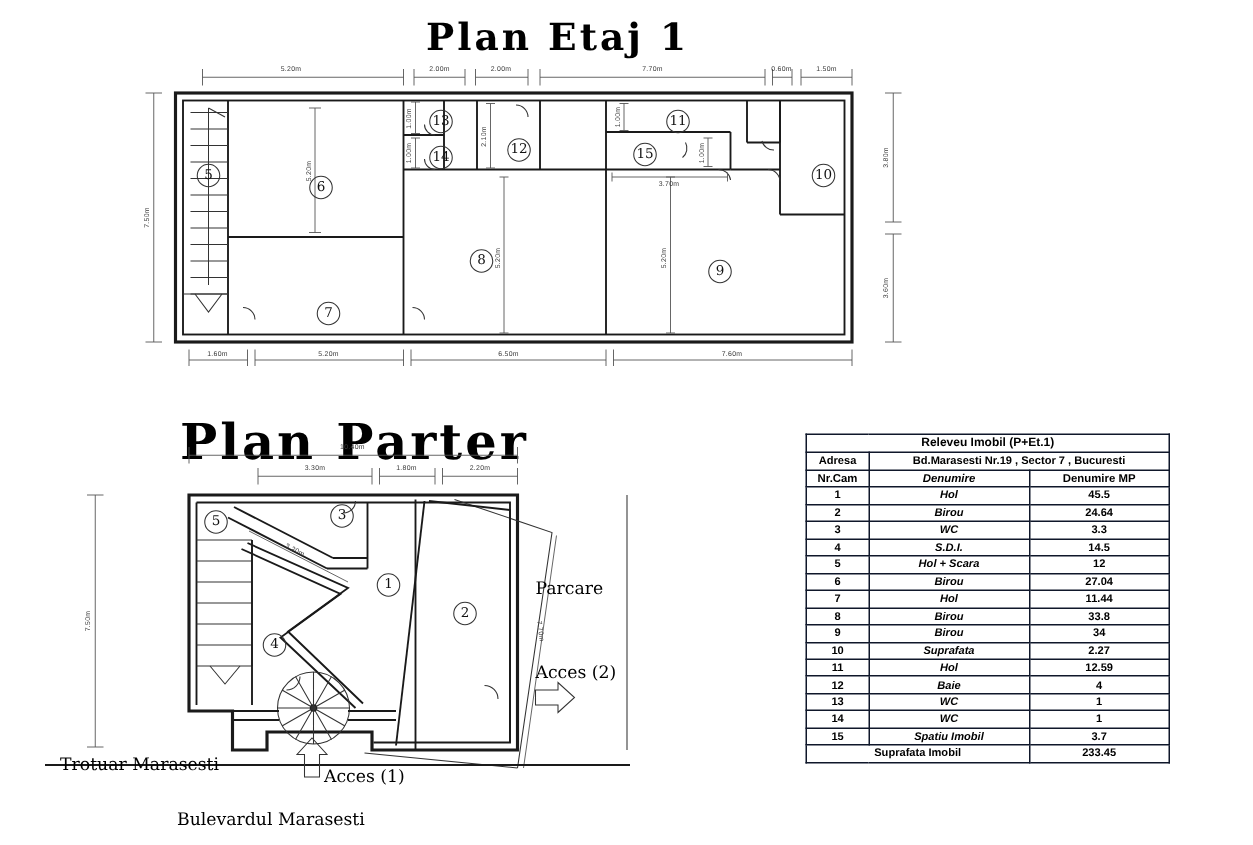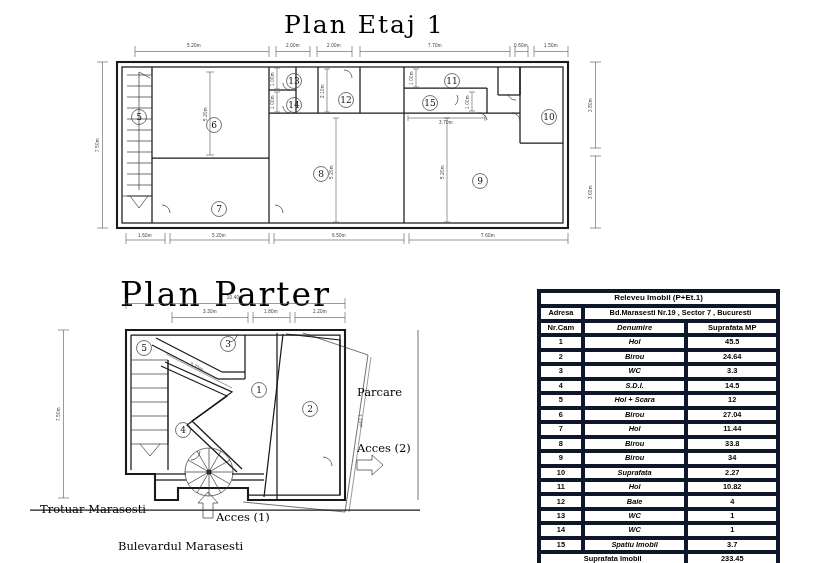--- a/index.html
+++ b/index.html
@@ -3,42 +3,42 @@
 <meta charset="utf-8">
 <style>
   html,body{margin:0;padding:0;background:#ffffff;}
   body{width:835px;height:563px;position:relative;overflow:hidden;
        font-family:"Liberation Serif",serif;color:#000;}
 
   .stage{position:absolute;inset:0;}
 
   
   .plan-title{position:absolute;font-family:"DejaVu Serif",serif;
-              font-weight:400;letter-spacing:2px;white-space:nowrap;}
+              font-weight:700;letter-spacing:2px;white-space:nowrap;}
   #title-etaj{left:284px;top:10px;font-size:25px;}
   #title-parter{left:120px;top:275px;font-size:33px;}
 
   
   svg{position:absolute;left:0;top:0;overflow:visible;}
   .w  {fill:none;stroke:#1a1a1a;stroke-width:2.1;}      
   .wm {fill:none;stroke:#1a1a1a;stroke-width:1.25;}     
   .wt {fill:none;stroke:#333;stroke-width:0.7;}         
   .dim{fill:none;stroke:#555;stroke-width:0.6;}
 
   .dimtxt{font-family:"Liberation Sans",sans-serif;font-size:4.6px;
           fill:#3a3a3a;letter-spacing:.2px;}
   .roomnum{font-family:"DejaVu Serif",serif;font-size:9px;fill:#111;
            text-anchor:middle;dominant-baseline:central;}
   .anno{font-family:"DejaVu Serif",serif;font-size:11.5px;fill:#000;}
 
   
   #releveu-table{position:absolute;left:537px;top:289px;width:243px;
                  border-collapse:collapse;
                  font-family:"Liberation Sans",sans-serif;}
-  #releveu-table td{border:4px solid #0f172a;text-align:center;
+  #releveu-table td{border:1px solid #0f172a;text-align:center;
                     font-size:7.4px;font-weight:bold;padding:1.1px 2px;
                     line-height:1.12;color:#000;}
   #releveu-table td.num{width:38px;}
   #releveu-table td.name{width:110px;font-style:italic;}
   #releveu-table td.area{width:95px;}
   #releveu-table tr.head td{font-size:7.6px;}
   #releveu-table tr.title td{font-size:8px;}
 </style>
 </head>
 <body>
@@ -343,21 +343,21 @@
         <tr class="title">
           <td colspan="3">Releveu Imobil (P+Et.1)</td>
         </tr>
         <tr>
           <td class="num">Adresa</td>
           <td colspan="2">Bd.Marasesti Nr.19 , Sector 7 , Bucuresti</td>
         </tr>
         <tr class="head">
           <td class="num">Nr.Cam</td>
           <td class="name">Denumire</td>
-          <td class="area">Suprafata MP</td>
+          <td class="area">Denumire MP</td>
         </tr>
         <tr>
           <td class="num">1</td>
           <td class="name">Hol</td>
           <td class="area">45.5</td>
         </tr>
         <tr>
           <td class="num">2</td>
           <td class="name">Birou</td>
           <td class="area">24.64</td>
@@ -398,21 +398,21 @@
           <td class="area">34</td>
         </tr>
         <tr>
           <td class="num">10</td>
           <td class="name">Suprafata</td>
           <td class="area">2.27</td>
         </tr>
         <tr>
           <td class="num">11</td>
           <td class="name">Hol</td>
-          <td class="area">10.82</td>
+          <td class="area">12.59</td>
         </tr>
         <tr>
           <td class="num">12</td>
           <td class="name">Baie</td>
           <td class="area">4</td>
         </tr>
         <tr>
           <td class="num">13</td>
           <td class="name">WC</td>
           <td class="area">1</td>

